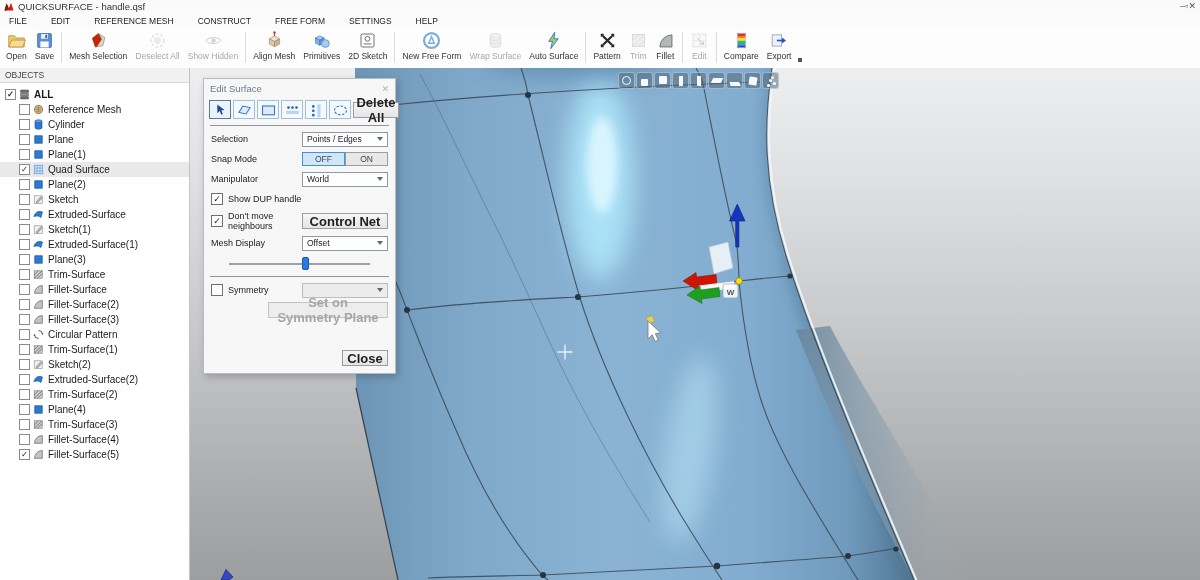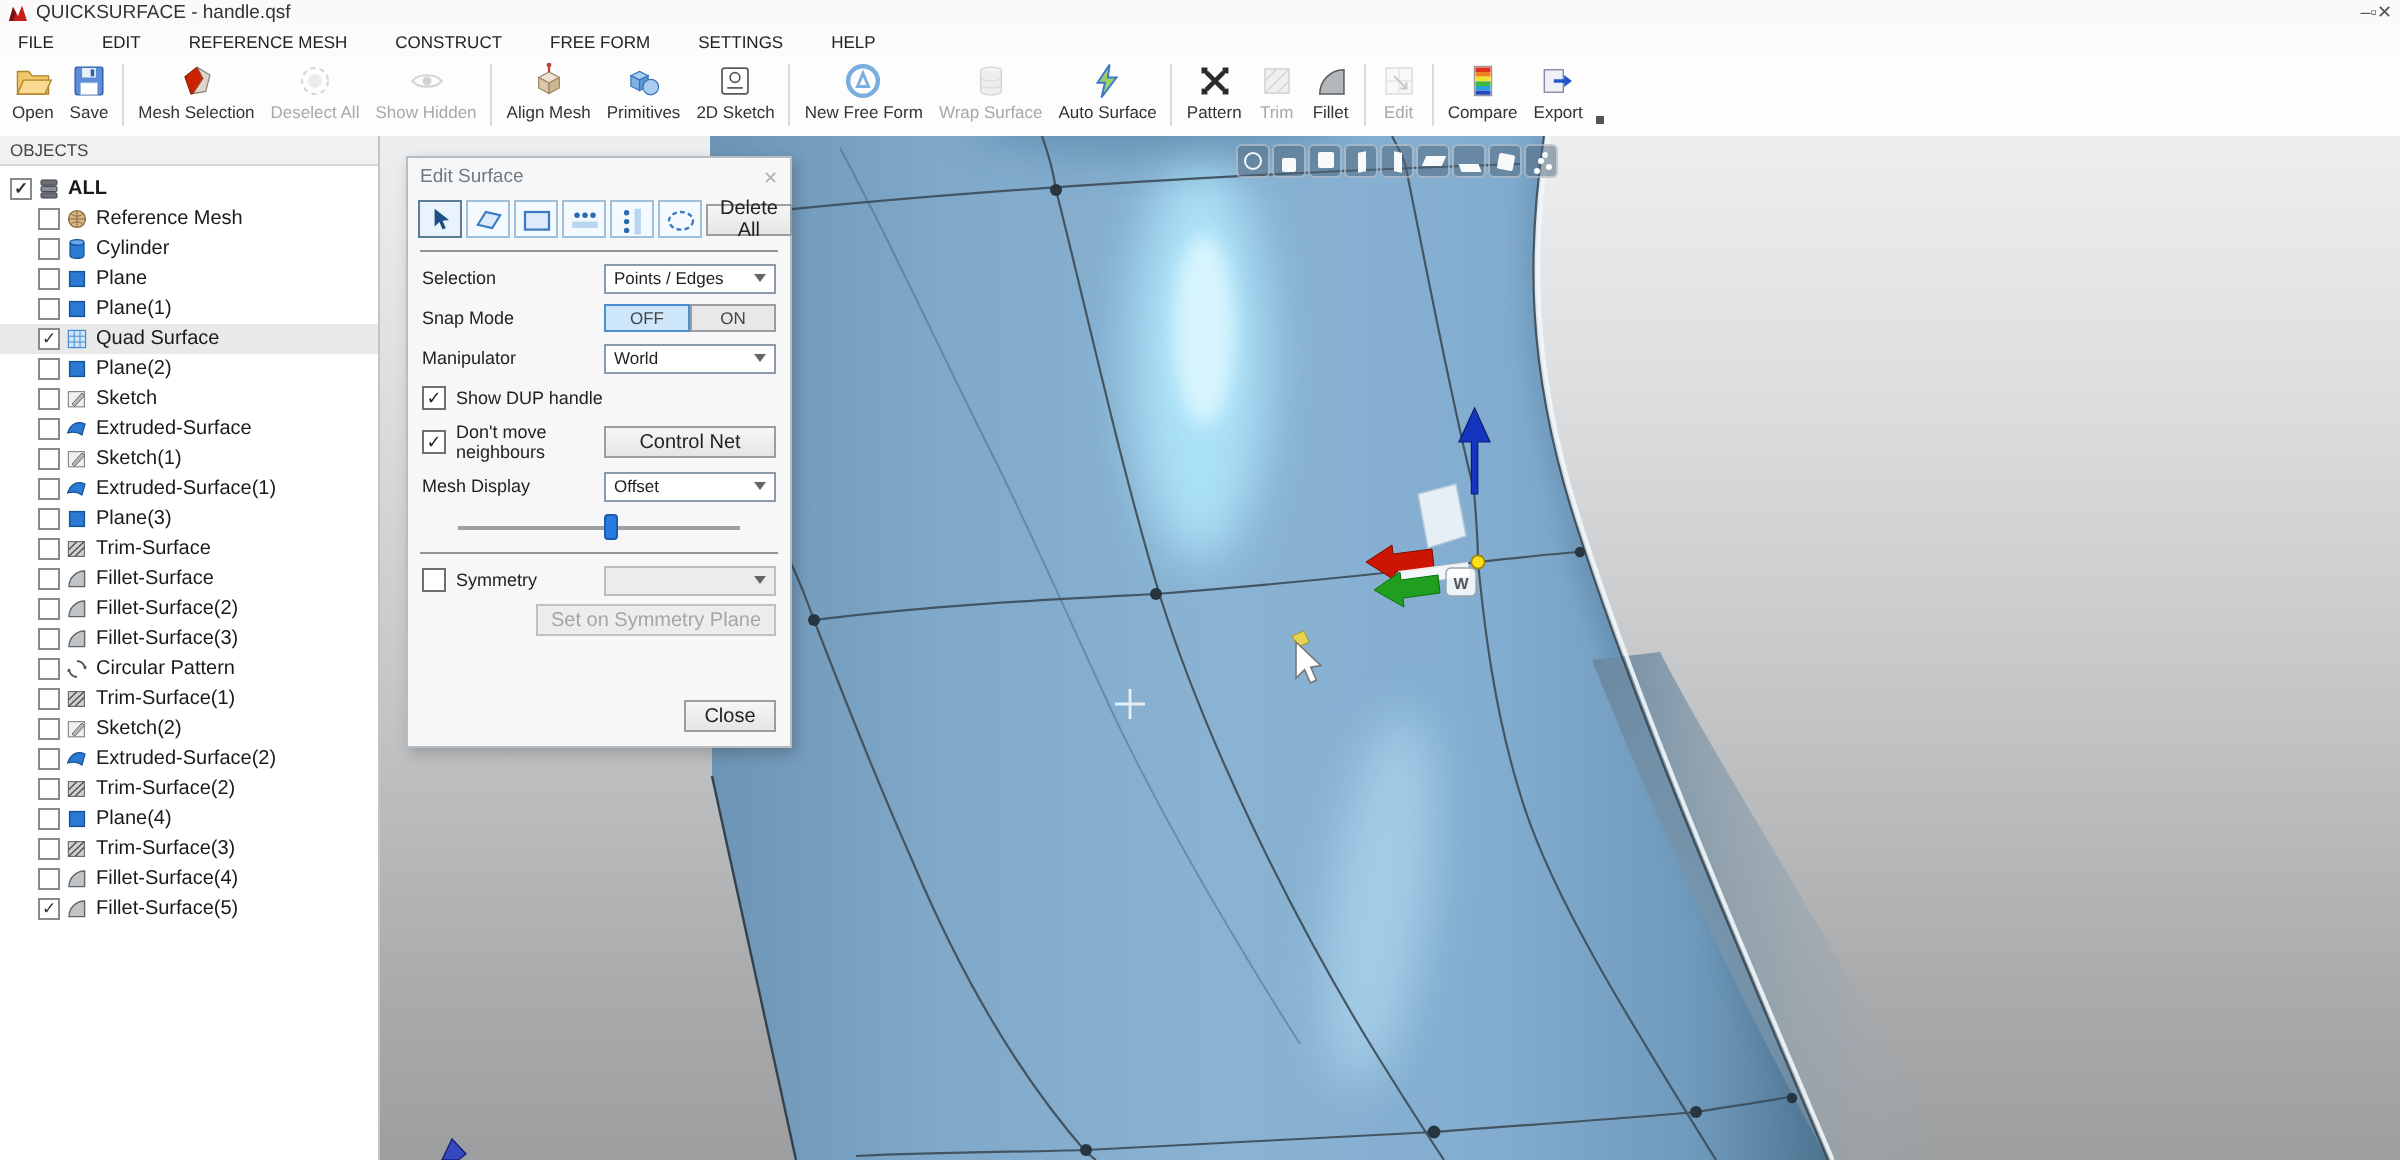--- a/index.html
+++ b/index.html
@@ -54,22 +54,22 @@
       box-shadow:4px 3px 0 #fff,-2px 5px 0 #fff,2px -3px 0 rgba(255,255,255,.85);}
   
   #dialog{position:absolute;left:203px;top:78px;width:193px;background:#f7f7f7;border:1px solid #b6bcc2;
       box-shadow:2px 3px 7px rgba(0,0,0,.2);z-index:6;font-size:9.5px;color:#333;box-sizing:border-box;padding-bottom:5px;}
   .dlg-title{height:15px;display:flex;align-items:center;justify-content:space-between;padding:2px 6px 0 6px;color:#6b7b88;font-size:9.5px;}
   .dlg-close{color:#b4b4b4;font-size:9px;}
   .dlg-tools{display:flex;gap:2px;padding:4px 5px 3px 5px;align-items:center;}
   .dtool{width:22px;height:19px;border:1px solid #9ec0da;background:#f4f9fd;display:flex;align-items:center;justify-content:center;box-sizing:border-box;}
   .dtool.active{border:1.5px solid #5a7c96;background:#eaf3fb;}
   .dtool svg{width:19px;height:16px;}
-  .btn{background:linear-gradient(#f6f6f6,#e5e5e5);border:1px solid #989ea4;font-size:10px;color:#222;
-      display:flex;align-items:center;justify-content:center;height:16px;box-sizing:border-box;}
+  .btn{background:linear-gradient(#f6f6f6,#e5e5e5);border:1px solid #989ea4;font-size:13px;color:#222;
+      display:flex;align-items:center;justify-content:center;height:16px;box-sizing:border-box;font-weight:bold;}
   .btn.disabled{color:#a6a6a6;background:#ededed;border-color:#c2c2c2;}
   .dlg-hr{border:none;border-top:1px solid #8f959b;margin:3px 6px;}
   .drow{display:flex;align-items:center;padding:2px 7px;min-height:16px;}
   .drow .lbl{flex:1 1 auto;font-size:9px;color:#222;display:flex;align-items:center;}
   .ctl{flex:0 0 86px;}
   .dd{height:15px;border:1px solid #8a9aa8;background:#fff;display:flex;align-items:center;justify-content:space-between;
       padding:0 4px;font-size:8.5px;color:#222;box-sizing:border-box;}
   .dd::after{content:"";border-left:3px solid transparent;border-right:3px solid transparent;border-top:4px solid #666;margin-left:3px;}
   .dd.disabled{background:#ececec;border-color:#bcbcbc;color:#999;}
   .slider{position:relative;height:13px;}

